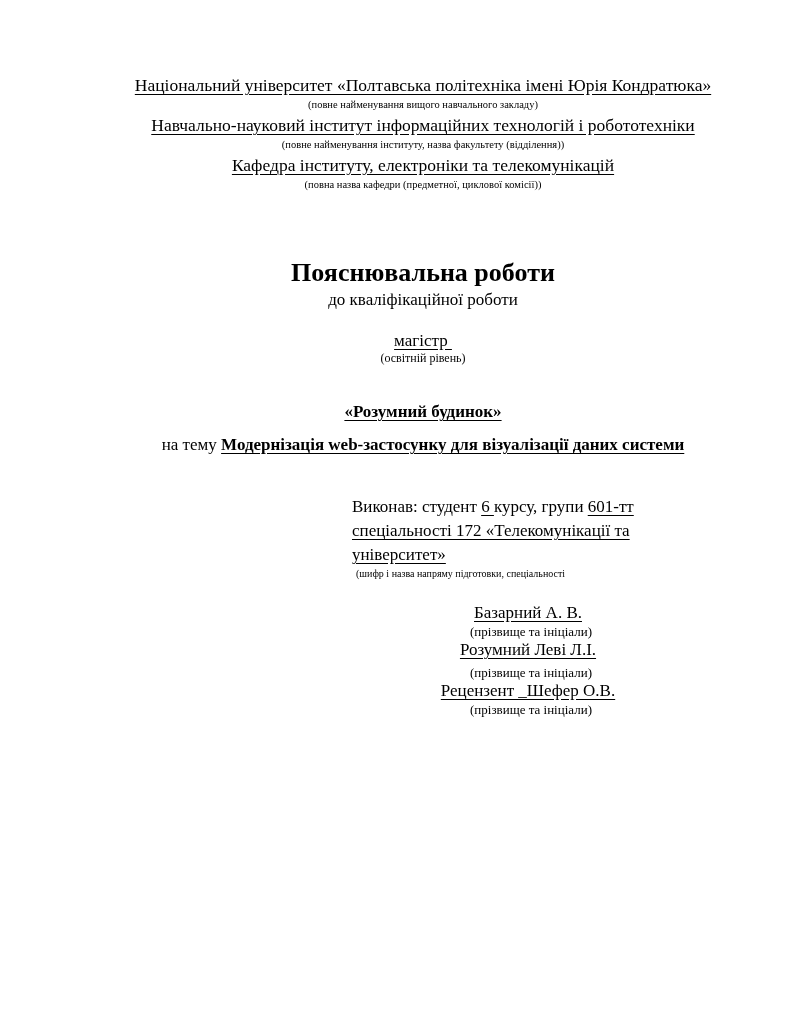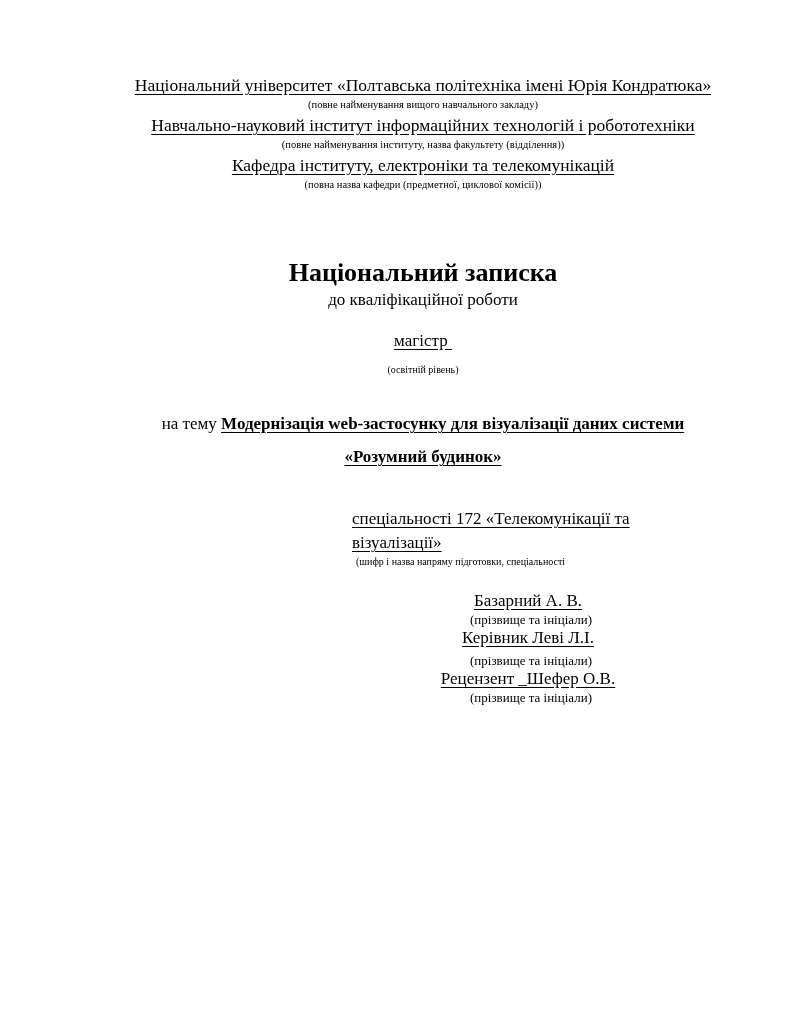--- a/index.html
+++ b/index.html
@@ -38,23 +38,22 @@
   .subtitle {
     font-size:17px;
     line-height:22px;
   }
   .degree {
     font-size:17px;
     line-height:20px;
     margin-top:20px;
   }
   .degree-cap {
-    font-size:10px;
+    font-size:12px;
     line-height:14px;
-    margin-top:12px;
   }
   .u { text-decoration:underline; text-underline-offset:3px;margin-top:46px; }
   .bold-u { font-weight:bold; text-decoration:underline; text-underline-offset:3px; }
   .topic {
     font-size:17px;
     line-height:33px;
     margin-top:30px;
   }
   .student {
     margin-top:34px;
@@ -97,42 +96,43 @@
 
     <div class="hline">Національний університет «Полтавська політехніка імені Юрія Кондратюка»</div>
     <div class="hcap">(повне найменування вищого навчального закладу)</div>
 
     <div class="hline">Навчально-науковий інститут інформаційних технологій і робототехніки</div>
     <div class="hcap">(повне найменування інституту, назва факультету (відділення))</div>
 
     <div class="hline">Кафедра інституту, електроніки та телекомунікацій</div>
     <div class="hcap">(повна назва кафедри (предметної, циклової комісії))</div>
 
-    <div class="title">Національний записка</div>
+    <div class="title">Пояснювальна роботи</div>
 
     <div class="subtitle">до кваліфікаційної роботи</div>
 
     <div class="degree"><span class="u">магістр&nbsp;</span></div>
     <div class="degree-cap">(освітній рівень)</div>
 
     <div class="topic">
+      <div><span class="bold-u">«Розумний будинок»</span></div>
       <div><span>на тему </span><span class="bold-u">Модернізація web-застосунку для візуалізації даних системи</span></div>
-      <div><span class="bold-u">«Розумний будинок»</span></div>
     </div>
 
     <div class="student">
+      <div><span>Виконав: студент </span><span class="u">6&nbsp;</span><span>курсу, групи </span><span class="u">601-тт</span></div>
       <div><span class="u">спеціальності 172 «Телекомунікації та</span></div>
-      <div><span class="u">візуалізації»</span></div>
+      <div><span class="u">університет»</span></div>
       <div class="student-cap">(шифр і назва напряму підготовки, спеціальності</div>
     </div>
 
     <div class="signatures">
       <div class="sig-name"><span class="u">Базарний А. В.</span></div>
       <div class="sig-cap">(прізвище та ініціали)</div>
-      <div class="sig-name"><span class="u">Керівник Леві Л.І.</span></div>
+      <div class="sig-name"><span class="u">Розумний Леві Л.І.</span></div>
       <div class="sig-cap sig-gap">(прізвище та ініціали)</div>
       <div class="sig-name"><span class="u">Рецензент _Шефер О.В.</span></div>
       <div class="sig-cap">(прізвище та ініціали)</div>
     </div>
 
     <div class="footer">Полтава - 2022 рік</div>
 
   </div>
 </div>
 

